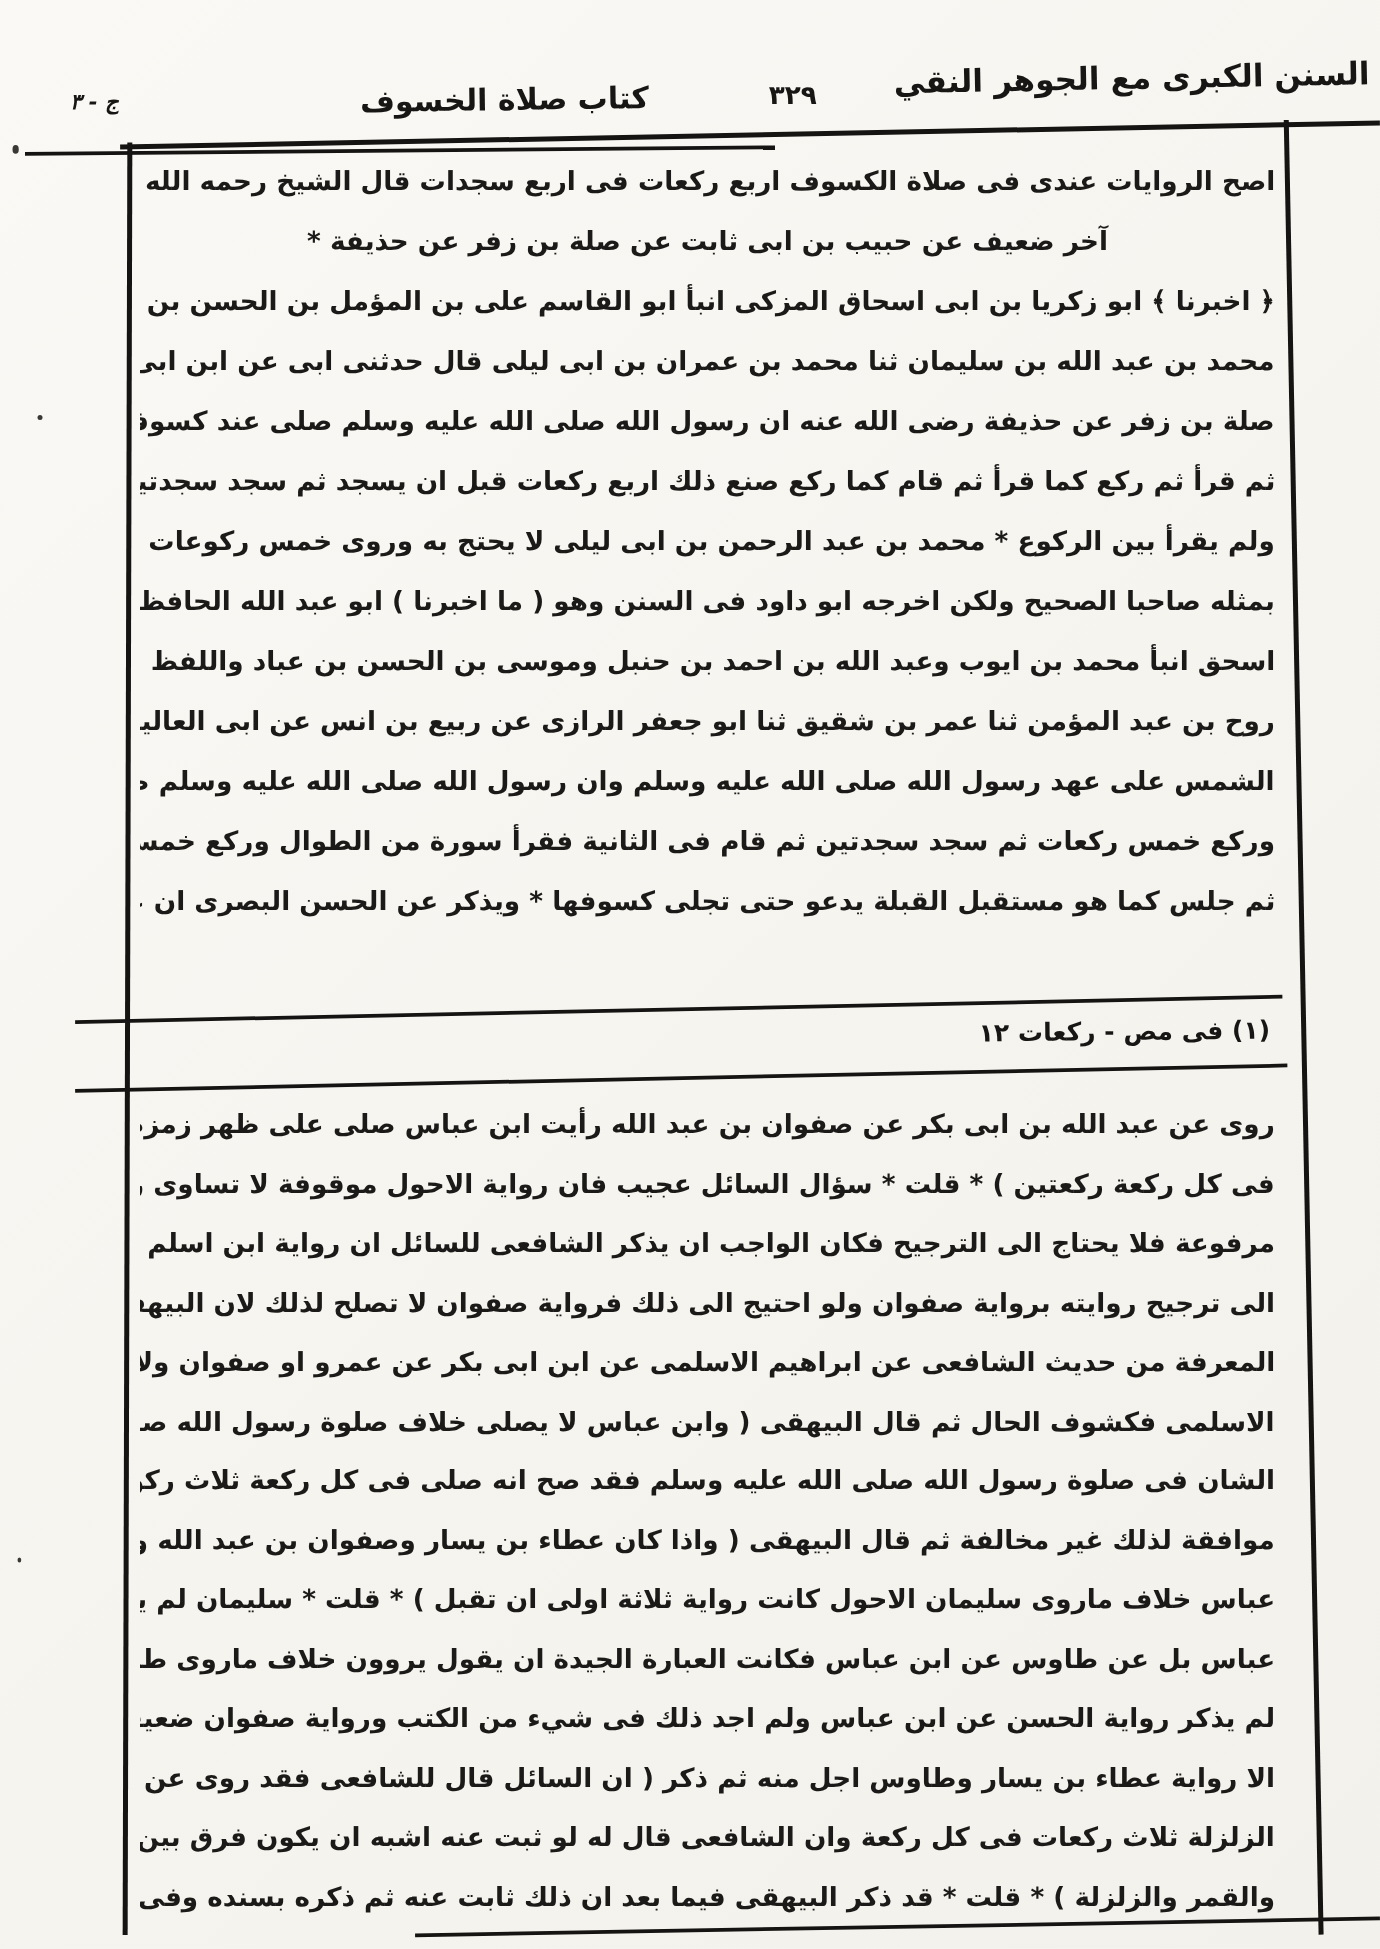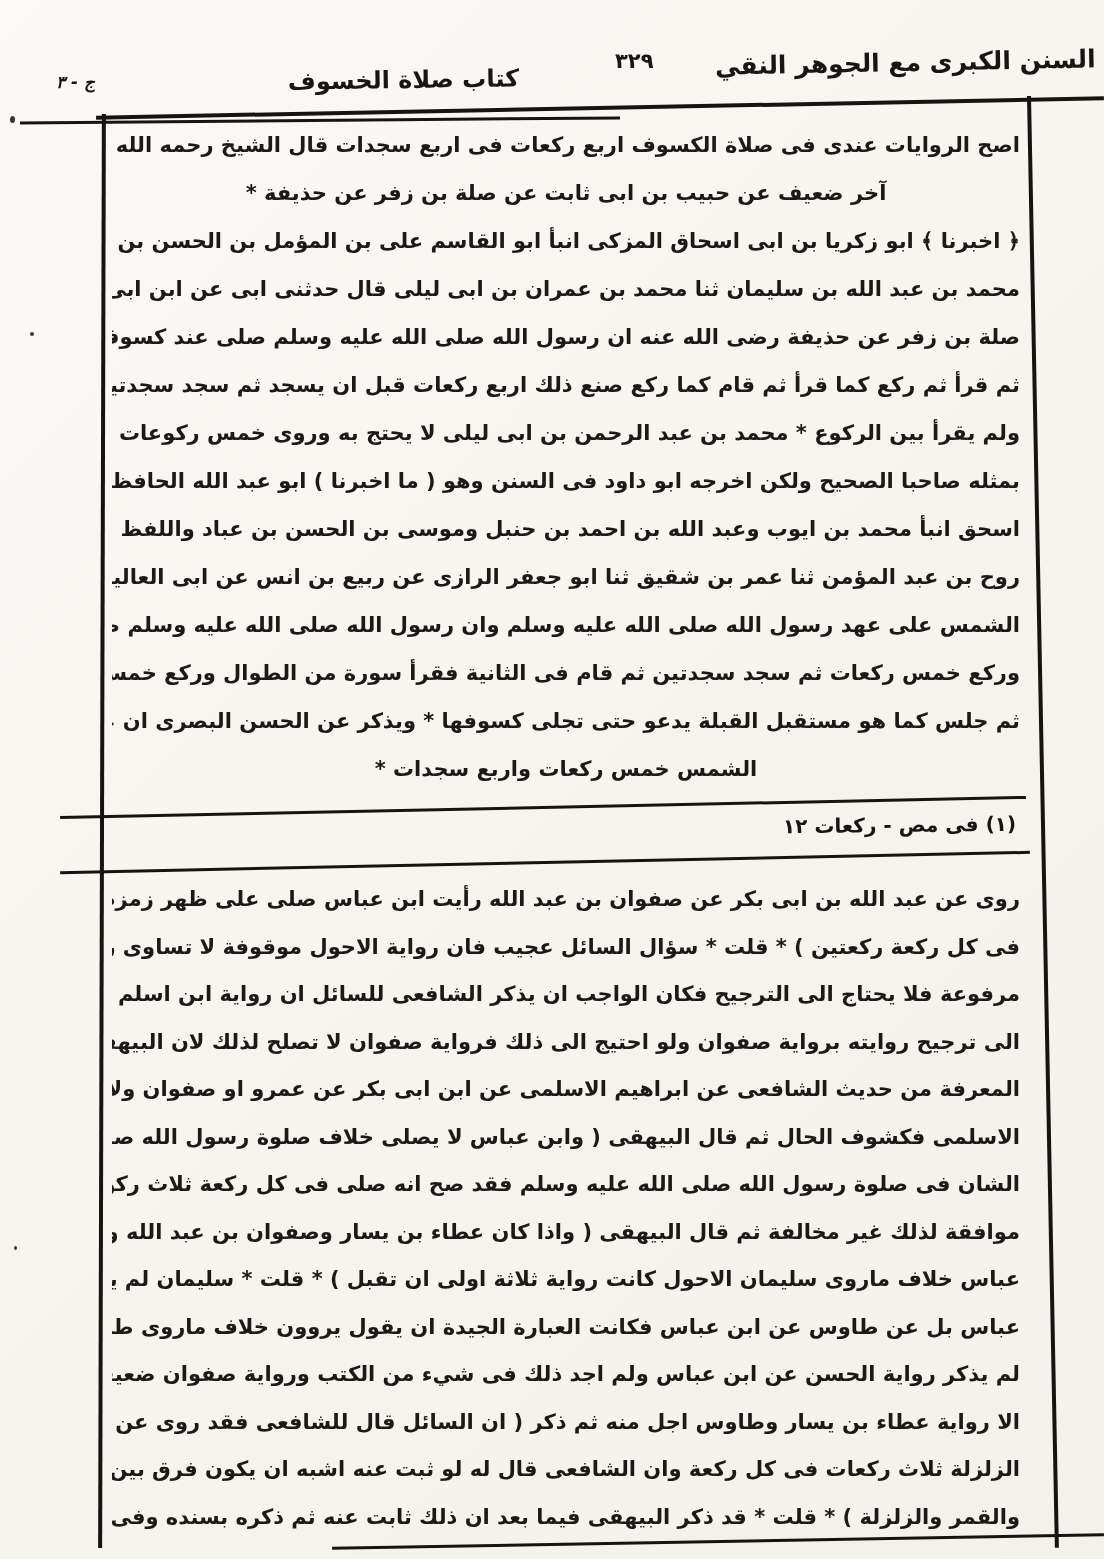--- a/index.html
+++ b/index.html
@@ -17,21 +17,21 @@
     direction: rtl;
   }
   
   .header { position: absolute; top: 0; left: 0; right: 0; height: 112px; }
   .hdr-title {
     position: absolute; top: 48px; right: 8px;
     font-size: 25px; font-weight: 700;
     transform: rotate(-1.1deg); white-space: nowrap;
   }
   .hdr-page-num {
-    position: absolute; top: 49px; left: 615px;
+    position: absolute; top: 64px; left: 615px;
     font-size: 21px; font-weight: 700;
   }
   .hdr-section {
     position: absolute; top: 66px; left: 288px;
     font-size: 24px; font-weight: 700;
     transform: rotate(-0.8deg); white-space: nowrap;
   }
   .hdr-volume {
     position: absolute; top: 72px; left: 56px;
     font-size: 17px; font-weight: 700; font-style: italic;
@@ -97,21 +97,20 @@
       <div class="text-line">محمد بن عبد الله بن سليمان ثنا محمد بن عمران بن ابى ليلى قال حدثنى ابى عن ابن ابى ليلى عن حبيب بن ابى ثابت عن</div>
       <div class="text-line">صلة بن زفر عن حذيفة رضى الله عنه ان رسول الله صلى الله عليه وسلم صلى عند كسوف الشمس بالناس فقام فكبر</div>
       <div class="text-line">ثم قرأ ثم ركع كما قرأ ثم قام كما ركع صنع ذلك اربع ركعات قبل ان يسجد ثم سجد سجدتين ثم قام فى الثانية فصنع مثل ذلك</div>
       <div class="text-line">ولم يقرأ بين الركوع * محمد بن عبد الرحمن بن ابى ليلى لا يحتج به وروى خمس ركوعات (١) فى ركعة باسناد لم يحتج</div>
       <div class="text-line">بمثله صاحبا الصحيح ولكن اخرجه ابو داود فى السنن وهو ( ما اخبرنا ) ابو عبد الله الحافظ ثنا ابو بكر احمد بن</div>
       <div class="text-line">اسحق انبأ محمد بن ايوب وعبد الله بن احمد بن حنبل وموسى بن الحسن بن عباد واللفظ لمحمد بن ايوب قالوا انبأ</div>
       <div class="text-line">روح بن عبد المؤمن ثنا عمر بن شقيق ثنا ابو جعفر الرازى عن ربيع بن انس عن ابى العالية عن ابى بن كعب قال كسفت</div>
       <div class="text-line">الشمس على عهد رسول الله صلى الله عليه وسلم وان رسول الله صلى الله عليه وسلم صلى بهم فقرأ سورة من الطوال</div>
       <div class="text-line">وركع خمس ركعات ثم سجد سجدتين ثم قام فى الثانية فقرأ سورة من الطوال وركع خمس ركعات ثم سجد سجدتين</div>
       <div class="text-line">ثم جلس كما هو مستقبل القبلة يدعو حتى تجلى كسوفها * ويذكر عن الحسن البصرى ان عليا رضى الله عنه صلى فى كسوف</div>
-      <div class="text-line center">الشمس خمس ركعات واربع سجدات *</div>
     </div>
 
   <div class="rule rule-fn-top"></div>
   <div class="footnote">(١) فى مص - ركعات ١٢</div>
   <div class="rule rule-fn-bottom"></div>
 
   <div class="text-block block-lower">
       <div class="text-line">روى عن عبد الله بن ابى بكر عن صفوان بن عبد الله رأيت ابن عباس صلى على ظهر زمزم فى كسوف الشمس ركعتين</div>
       <div class="text-line">فى كل ركعة ركعتين ) * قلت * سؤال السائل عجيب فان رواية الاحول موقوفة لا تساوى رواية زيد بن اسلم لانها</div>
       <div class="text-line">مرفوعة فلا يحتاج الى الترجيح فكان الواجب ان يذكر الشافعى للسائل ان رواية ابن اسلم مقدمة لرفعها ولا يحتاج</div>

